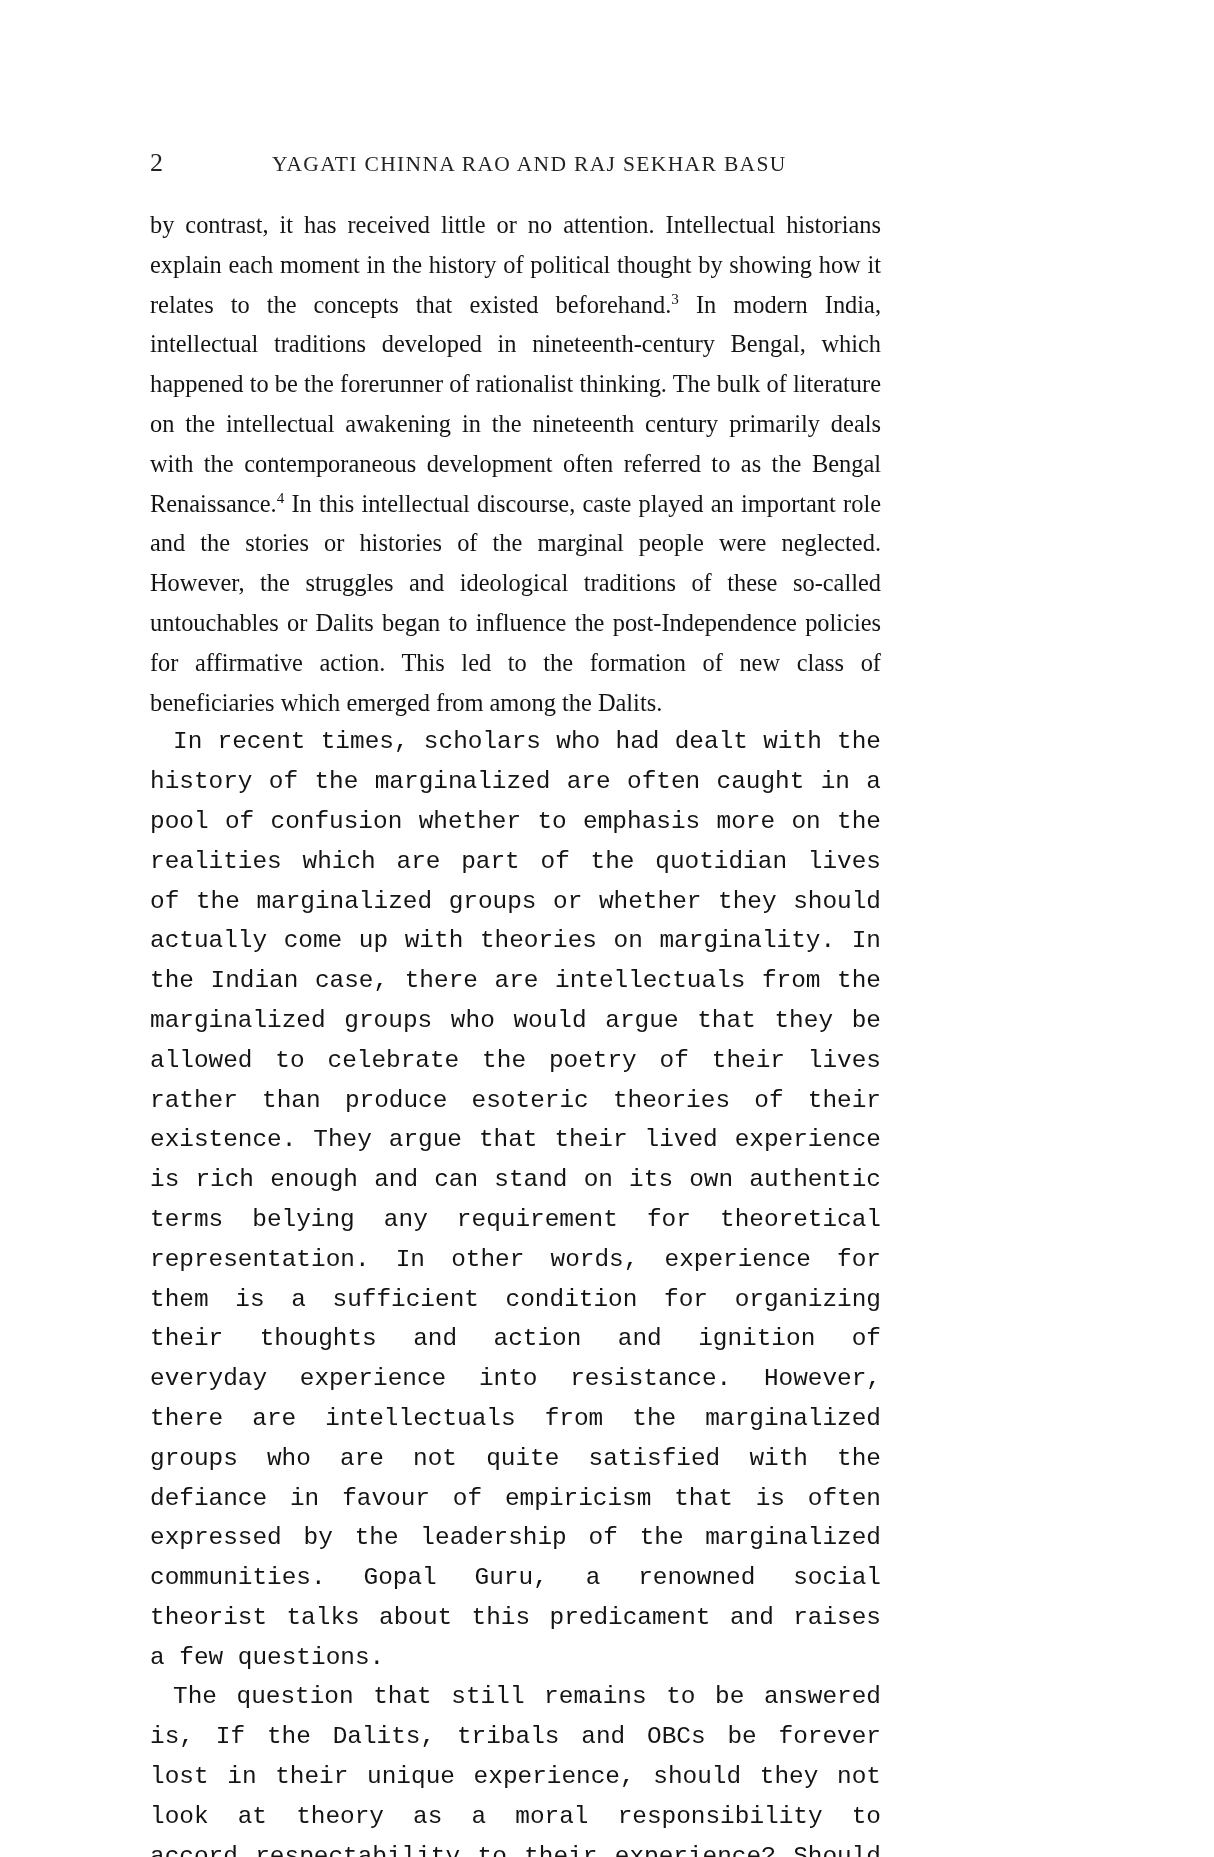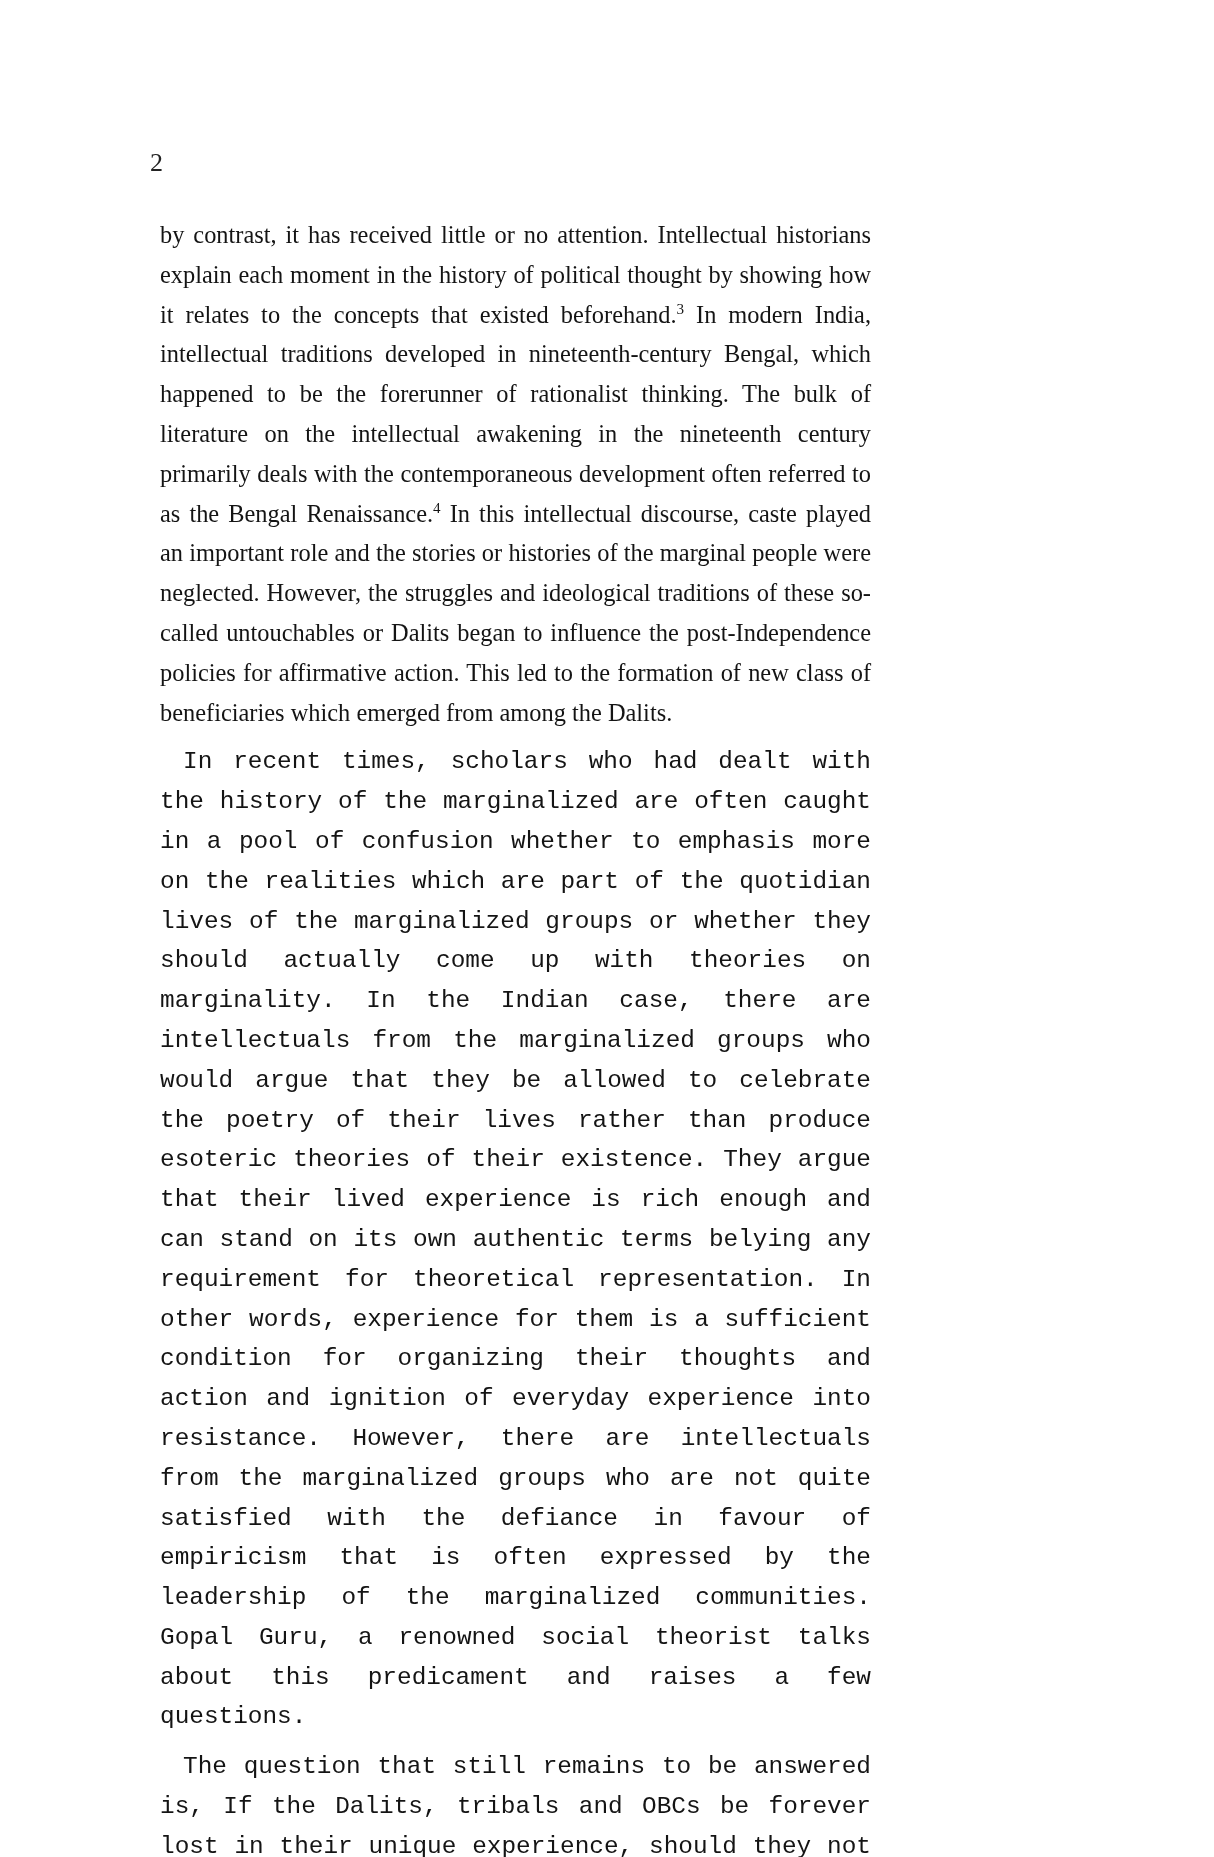--- a/index.html
+++ b/index.html
@@ -56,21 +56,21 @@
     top: 205px;
     width: 731px;
     font-size: 24.4px;
     line-height: 39.8px;
     text-align: justify;
     text-justify: inter-word;
     color: #141414;
     hyphens: none;
   }
   .body-text p {
-    margin: 10px;
+    margin: 0;
     text-align: justify;
   }
   .body-text p.indent {
     text-indent: 23px;
     font-family: Liberation Mono, monospace;
   }
   .body-text p.last-line-natural {
     text-align-last: left;
   }
   sup {
@@ -87,20 +87,21 @@
     background: transparent;
   }
 </style>
 </head>
 <body>
 
 <div class="page">
 
   <div class="header">
     <span class="folio">2</span>
+    <span class="running-head">YAGATI CHINNA RAO AND RAJ SEKHAR BASU</span>
   </div>
 
   <div class="body-text">
 
     <p class="para-1"><span>by contrast, it has received little or no attention. Intellectual historians explain each moment in the history of political thought by showing how it relates to the concepts that existed beforehand.</span><sup>3</sup><span> In modern India, intellectual traditions developed in nineteenth-century Bengal, which happened to be the forerunner of rationalist thinking. The bulk of literature on the intellectual awakening in the nineteenth century primarily deals with the contemporaneous development often referred to as the Bengal Renaissance.</span><sup>4</sup><span> In this intellectual discourse, caste played an important role and the stories or histories of the marginal people were neglected. However, the struggles and ideological traditions of these so-called untouchables or Dalits began to influence the post-Independence policies for affirmative action. This led to the formation of new class of beneficiaries which emerged from among the Dalits.</span></p>
 
     <p class="indent">In recent times, scholars who had dealt with the history of the marginalized are often caught in a pool of confusion whether to emphasis more on the realities which are part of the quotidian lives of the marginalized groups or whether they should actually come up with theories on marginality. In the Indian case, there are intellectuals from the marginalized groups who would argue that they be allowed to celebrate the poetry of their lives rather than produce esoteric theories of their existence. They argue that their lived experience is rich enough and can stand on its own authentic terms belying any requirement for theoretical representation. In other words, experience for them is a sufficient condition for organizing their thoughts and action and ignition of everyday experience into resistance. However, there are intellectuals from the marginalized groups who are not quite satisfied with the defiance in favour of empiricism that is often expressed by the leadership of the marginalized communities. Gopal Guru, a renowned social theorist talks about this predicament and raises a few questions.</p>
 
     <p class="indent last-line-natural">The question that still remains to be answered is, If the Dalits, tribals and OBCs be forever lost in their unique experience, should they not look at theory as a moral responsibility to accord respectability to their experience? Should they not move from the immediate to the abstract and restore subjectivity? Should they not stop making guest appearances in somebody else’s formulations and restore to themselves the agency to reflect</p>
 

